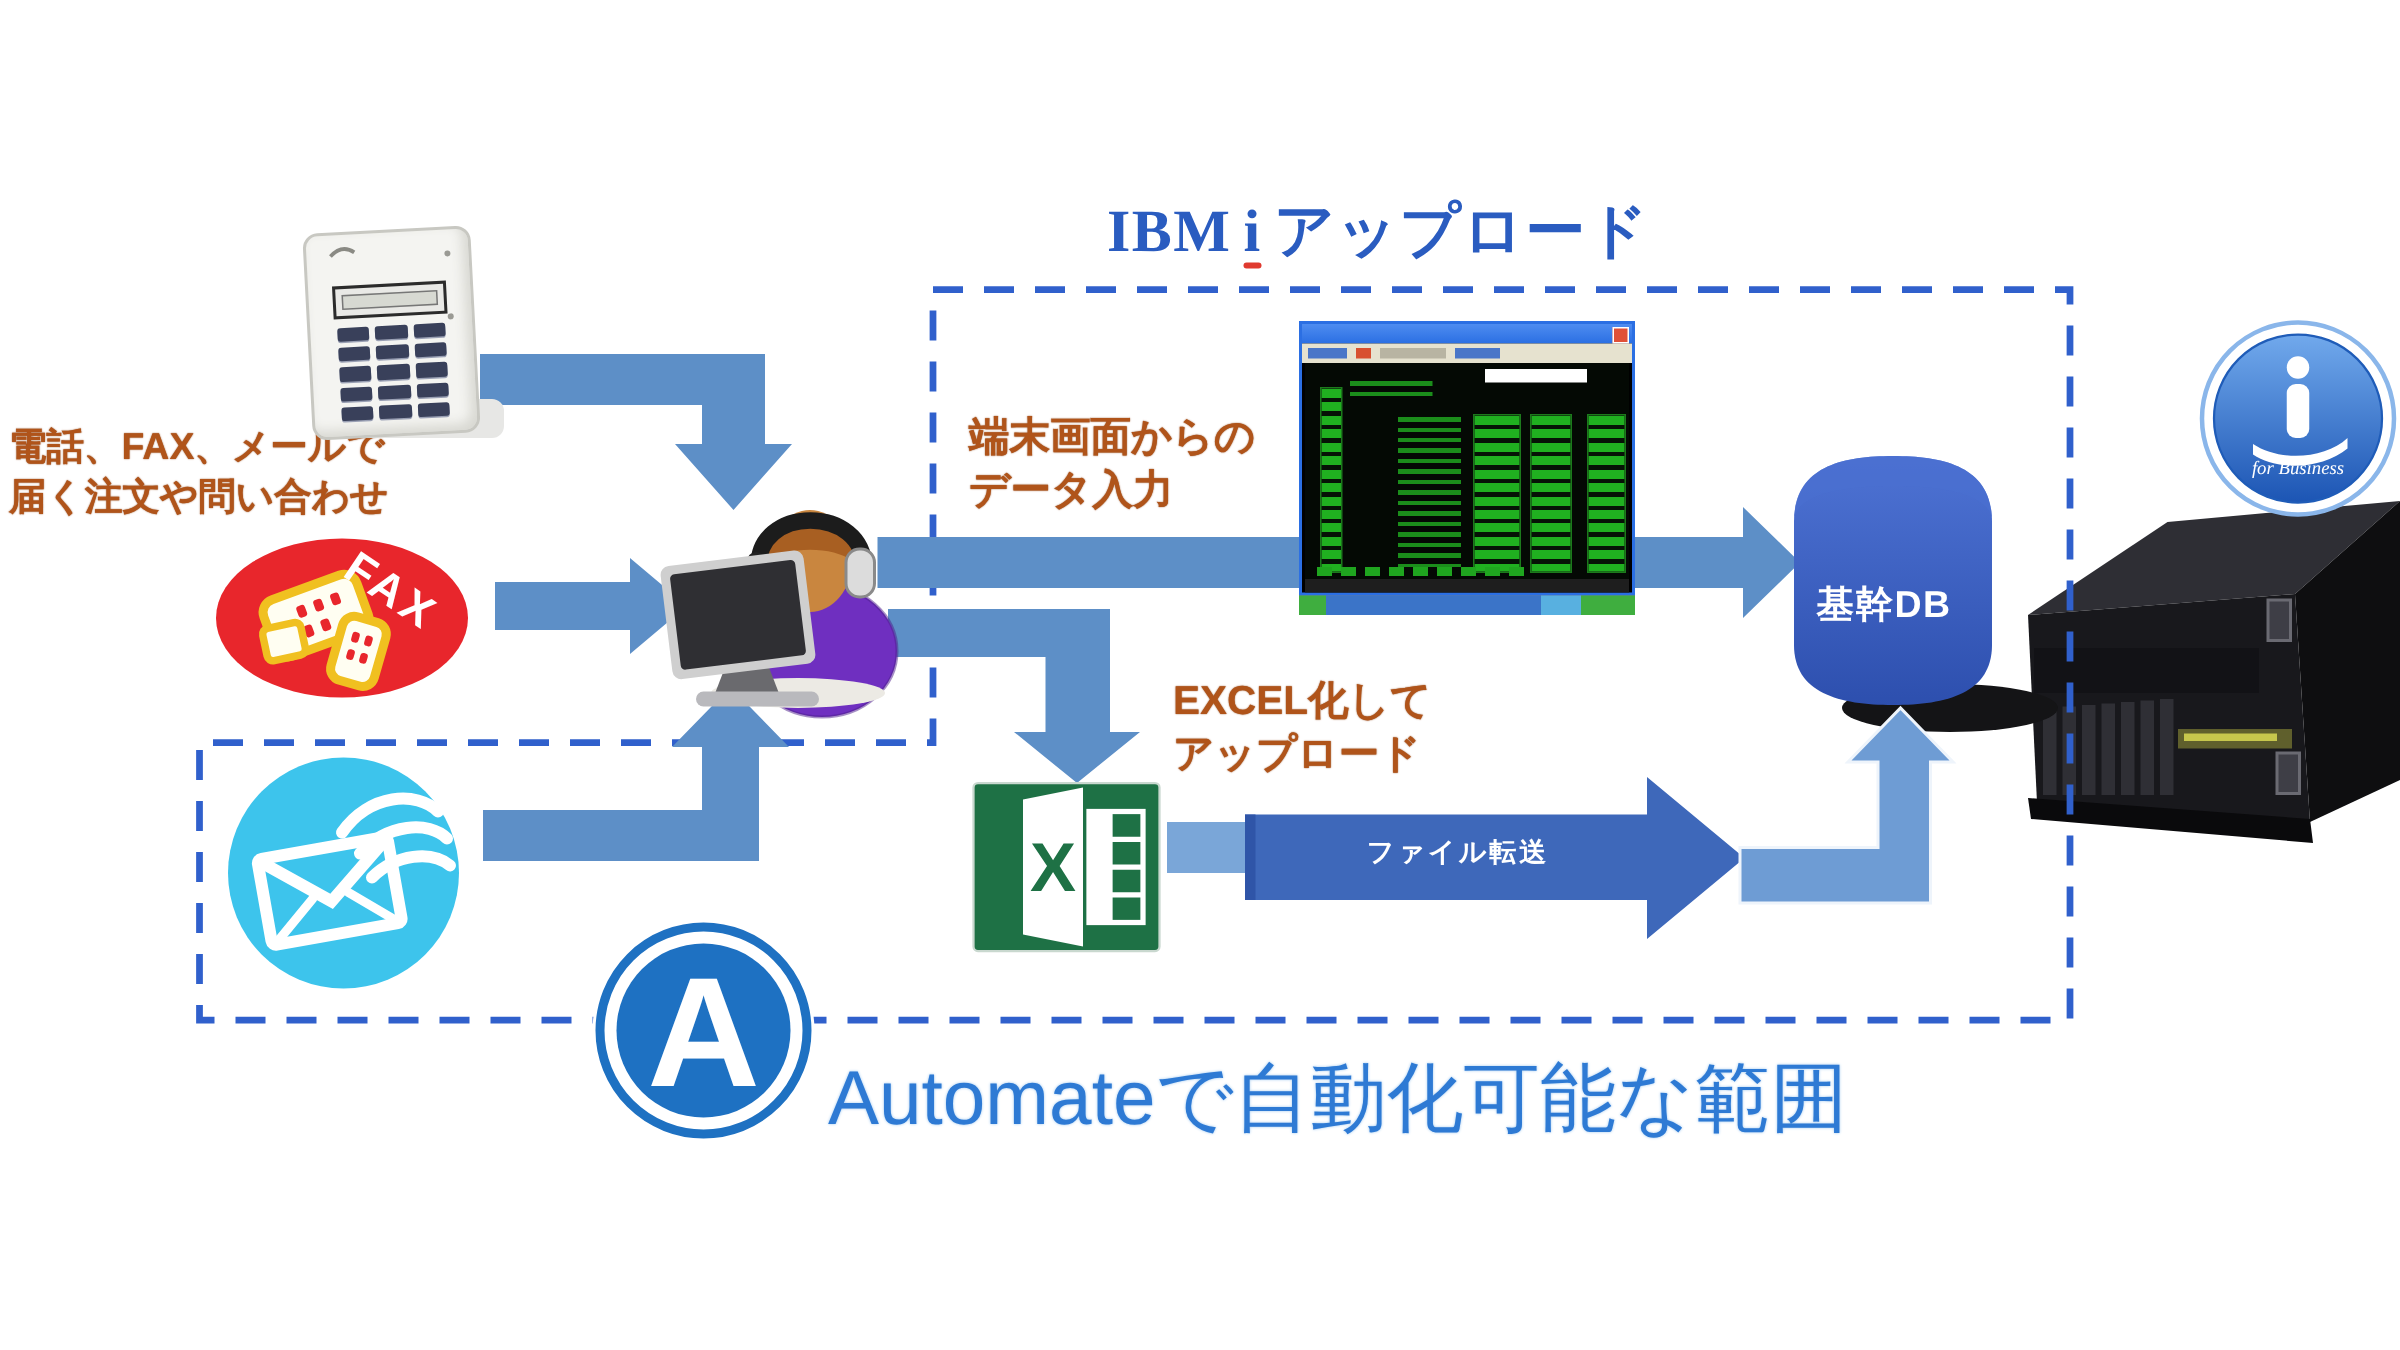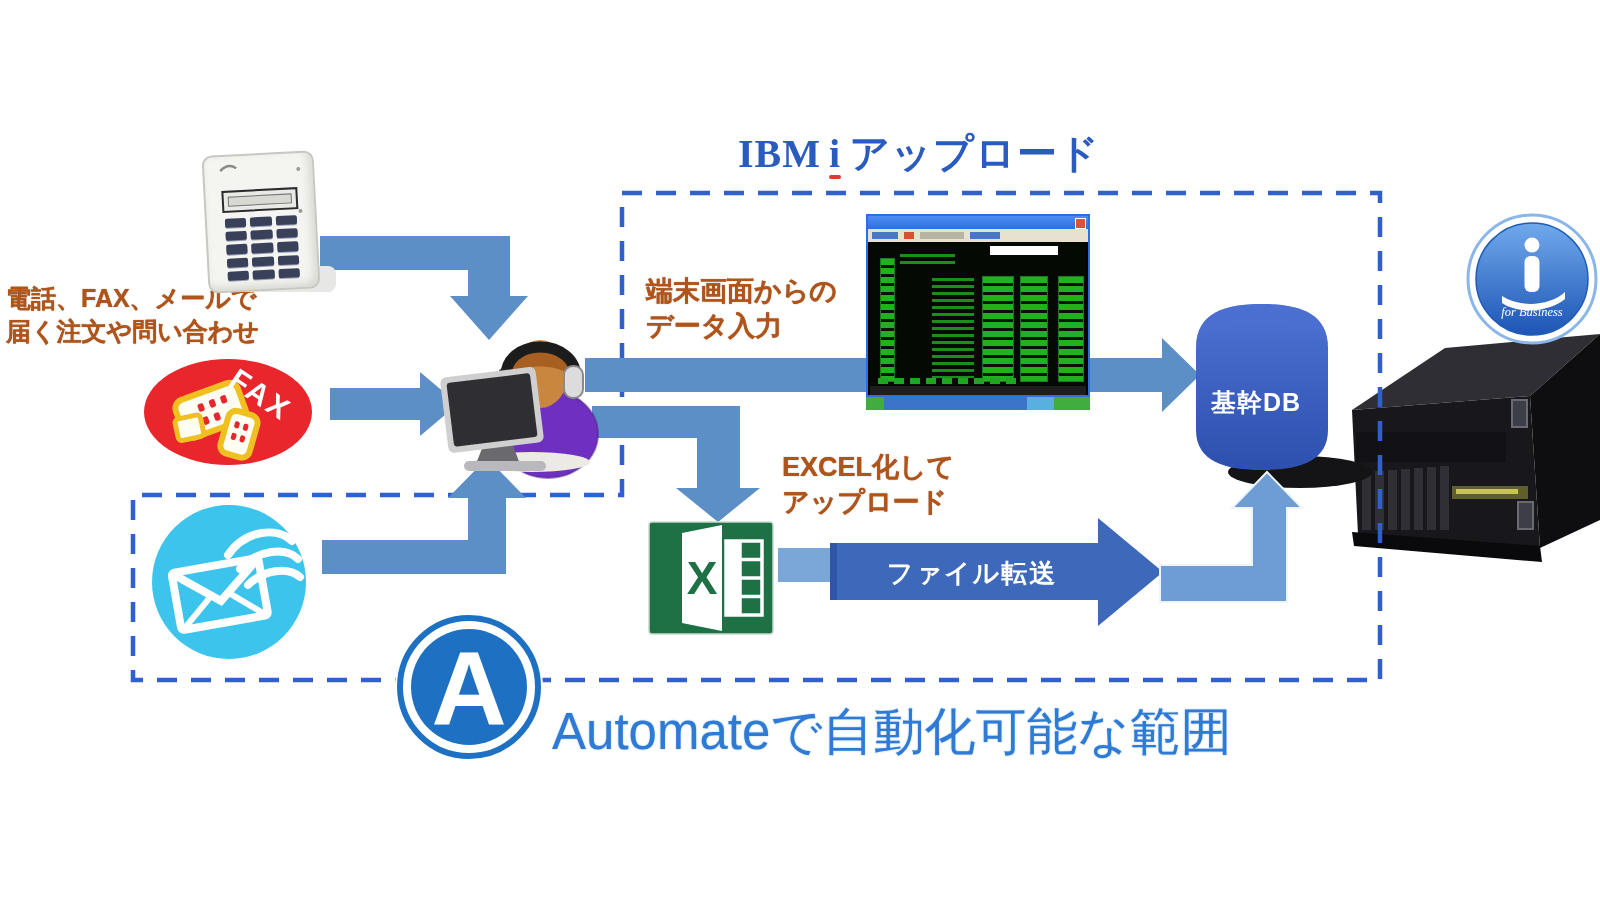--- a/index.html
+++ b/index.html
@@ -11,21 +11,21 @@
   
   .title{left:738px;top:126px;font-size:40px;font-weight:bold;color:#2a5cc0;
          font-family:"Liberation Serif","DejaVu Serif",serif;letter-spacing:1px;white-space:nowrap;}
   .title .jp{font-family:"Liberation Sans","DejaVu Sans",sans-serif;}
   .title .i-wrap{position:relative;display:inline-block;margin:0 8px;}
   .title .i-underline{position:absolute;left:0;right:0;bottom:-2px;height:4px;background:#e03a2f;border-radius:2px;}
   .orange{color:#b0541a;font-weight:bold;text-shadow:0 0 1px #8a3f10;line-height:1.3;}
   .src-note{left:6px;top:282px;font-size:25px;}
   .term-note{left:646px;top:274px;font-size:27px;}
   .xls-note{left:782px;top:450px;font-size:27px;}
-  .ft-label{left:852px;top:556px;width:240px;text-align:center;font-size:26px;font-weight:bold;
+  .ft-label{left:852px;top:556px;width:240px;text-align:center;font-size:18px;font-weight:bold;
             color:#ffffff;letter-spacing:2px;}
   .db-label{left:1196px;top:386px;width:120px;text-align:center;font-size:25px;font-weight:bold;color:#fff;letter-spacing:1px;}
   .scope-label{left:552px;top:698px;font-size:51px;font-weight:normal;color:#2e7ad4;
                text-shadow:0 0 2px #9cc6ee;white-space:nowrap;}
 
   
   .phone{left:205px;top:153px;width:112px;height:138px;transform:rotate(-3deg);}
   .phone-shadow{left:224px;top:266px;width:112px;height:26px;background:#e7e7e5;border-radius:8px;}
   .phone-body{position:absolute;inset:0;background:#f4f4f1;border:2px solid #c8c8c2;border-radius:10px;
               box-shadow:inset -4px -4px 8px #d8d8d2;}

